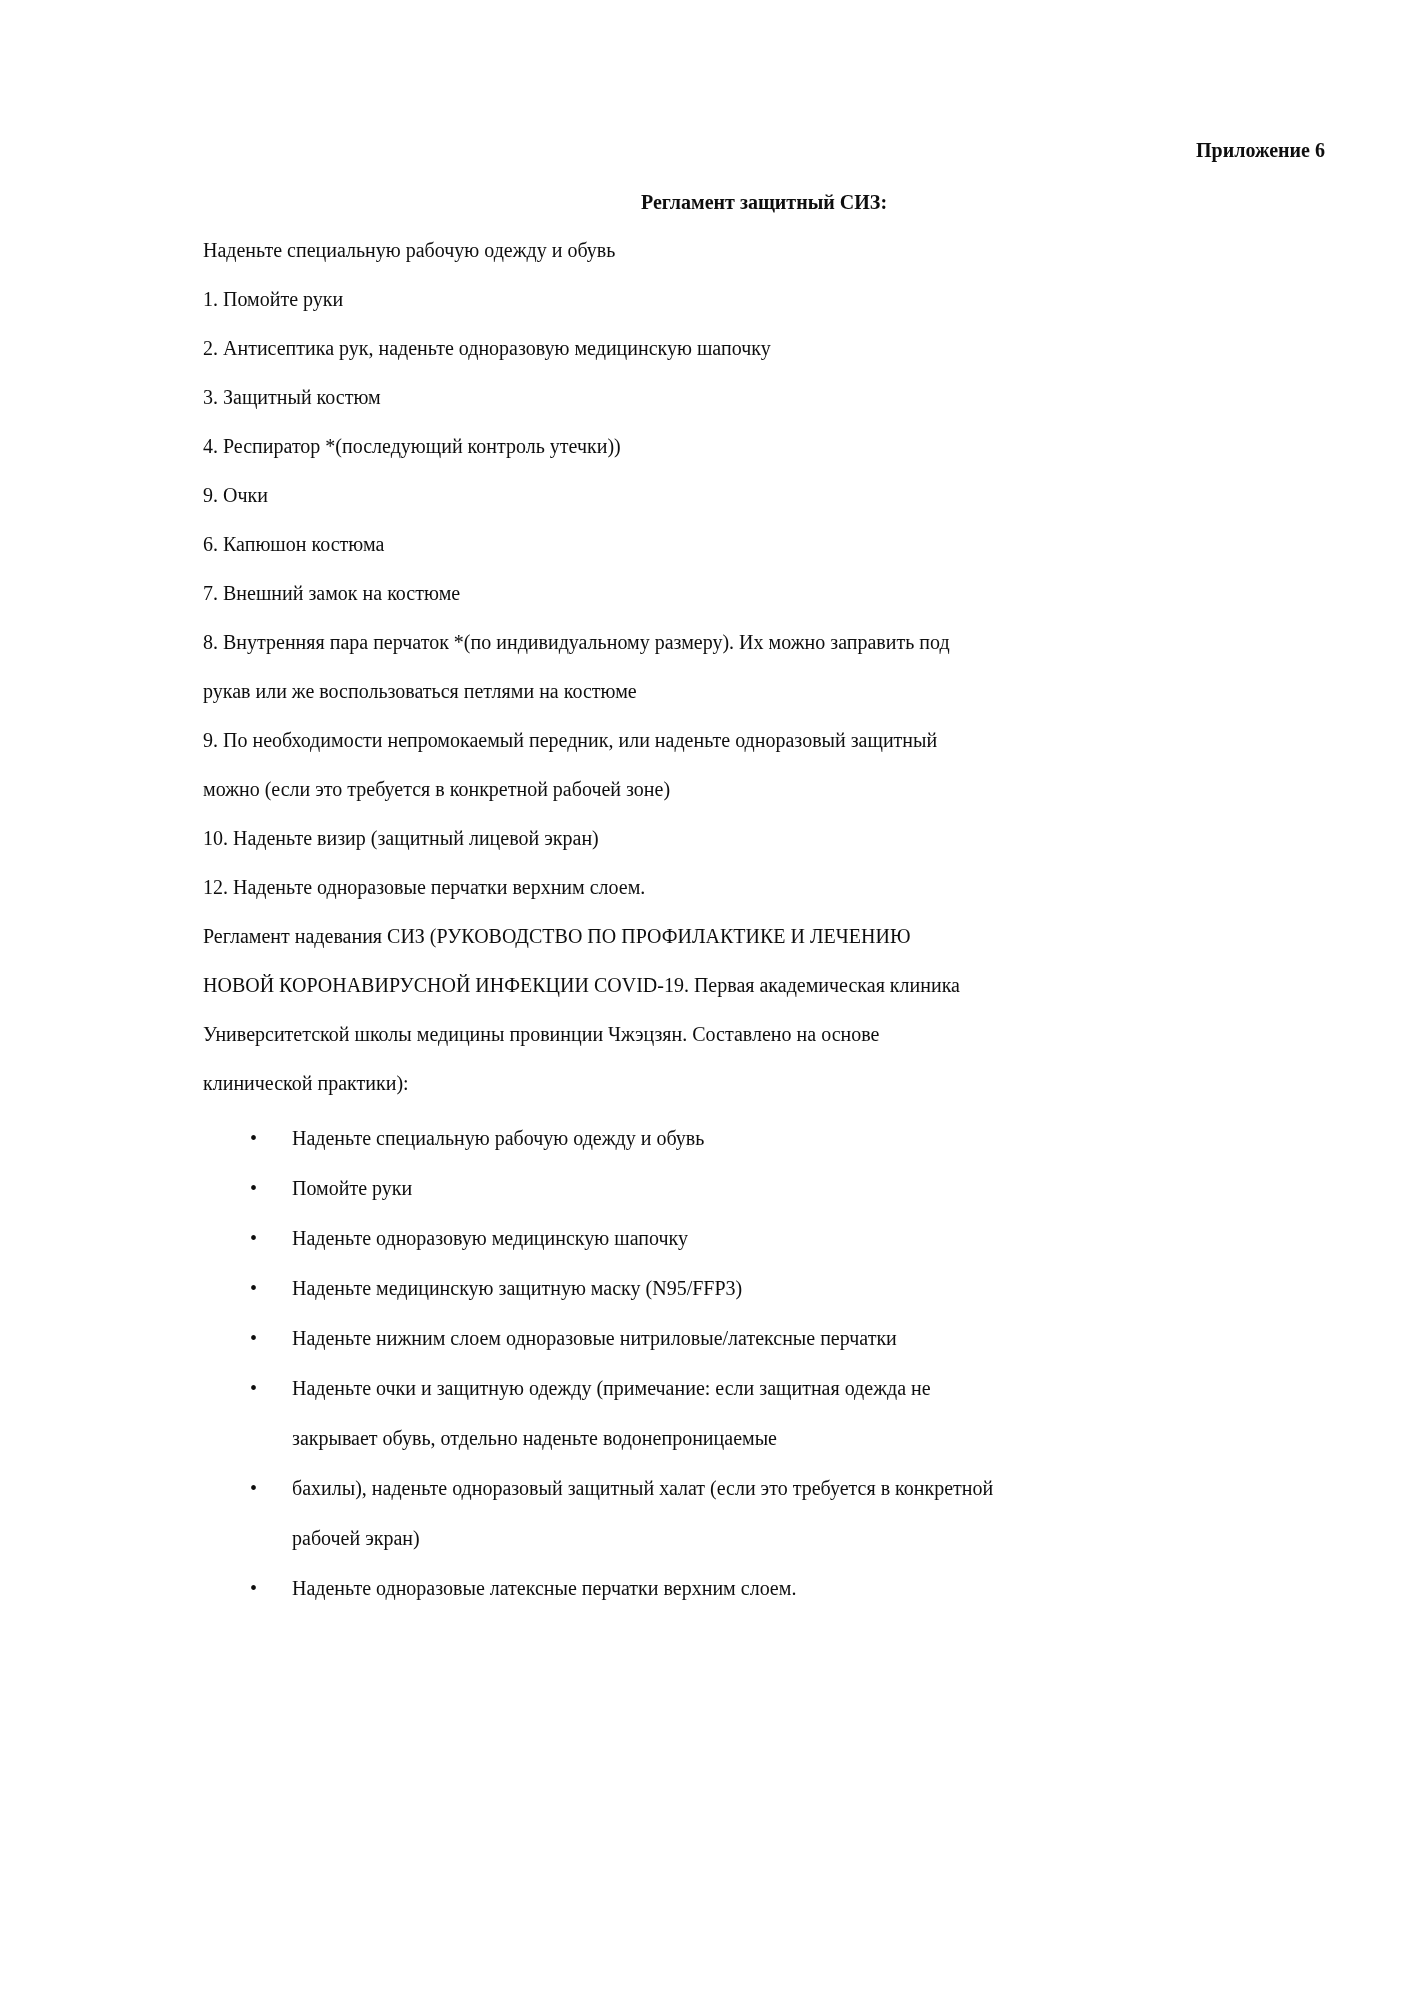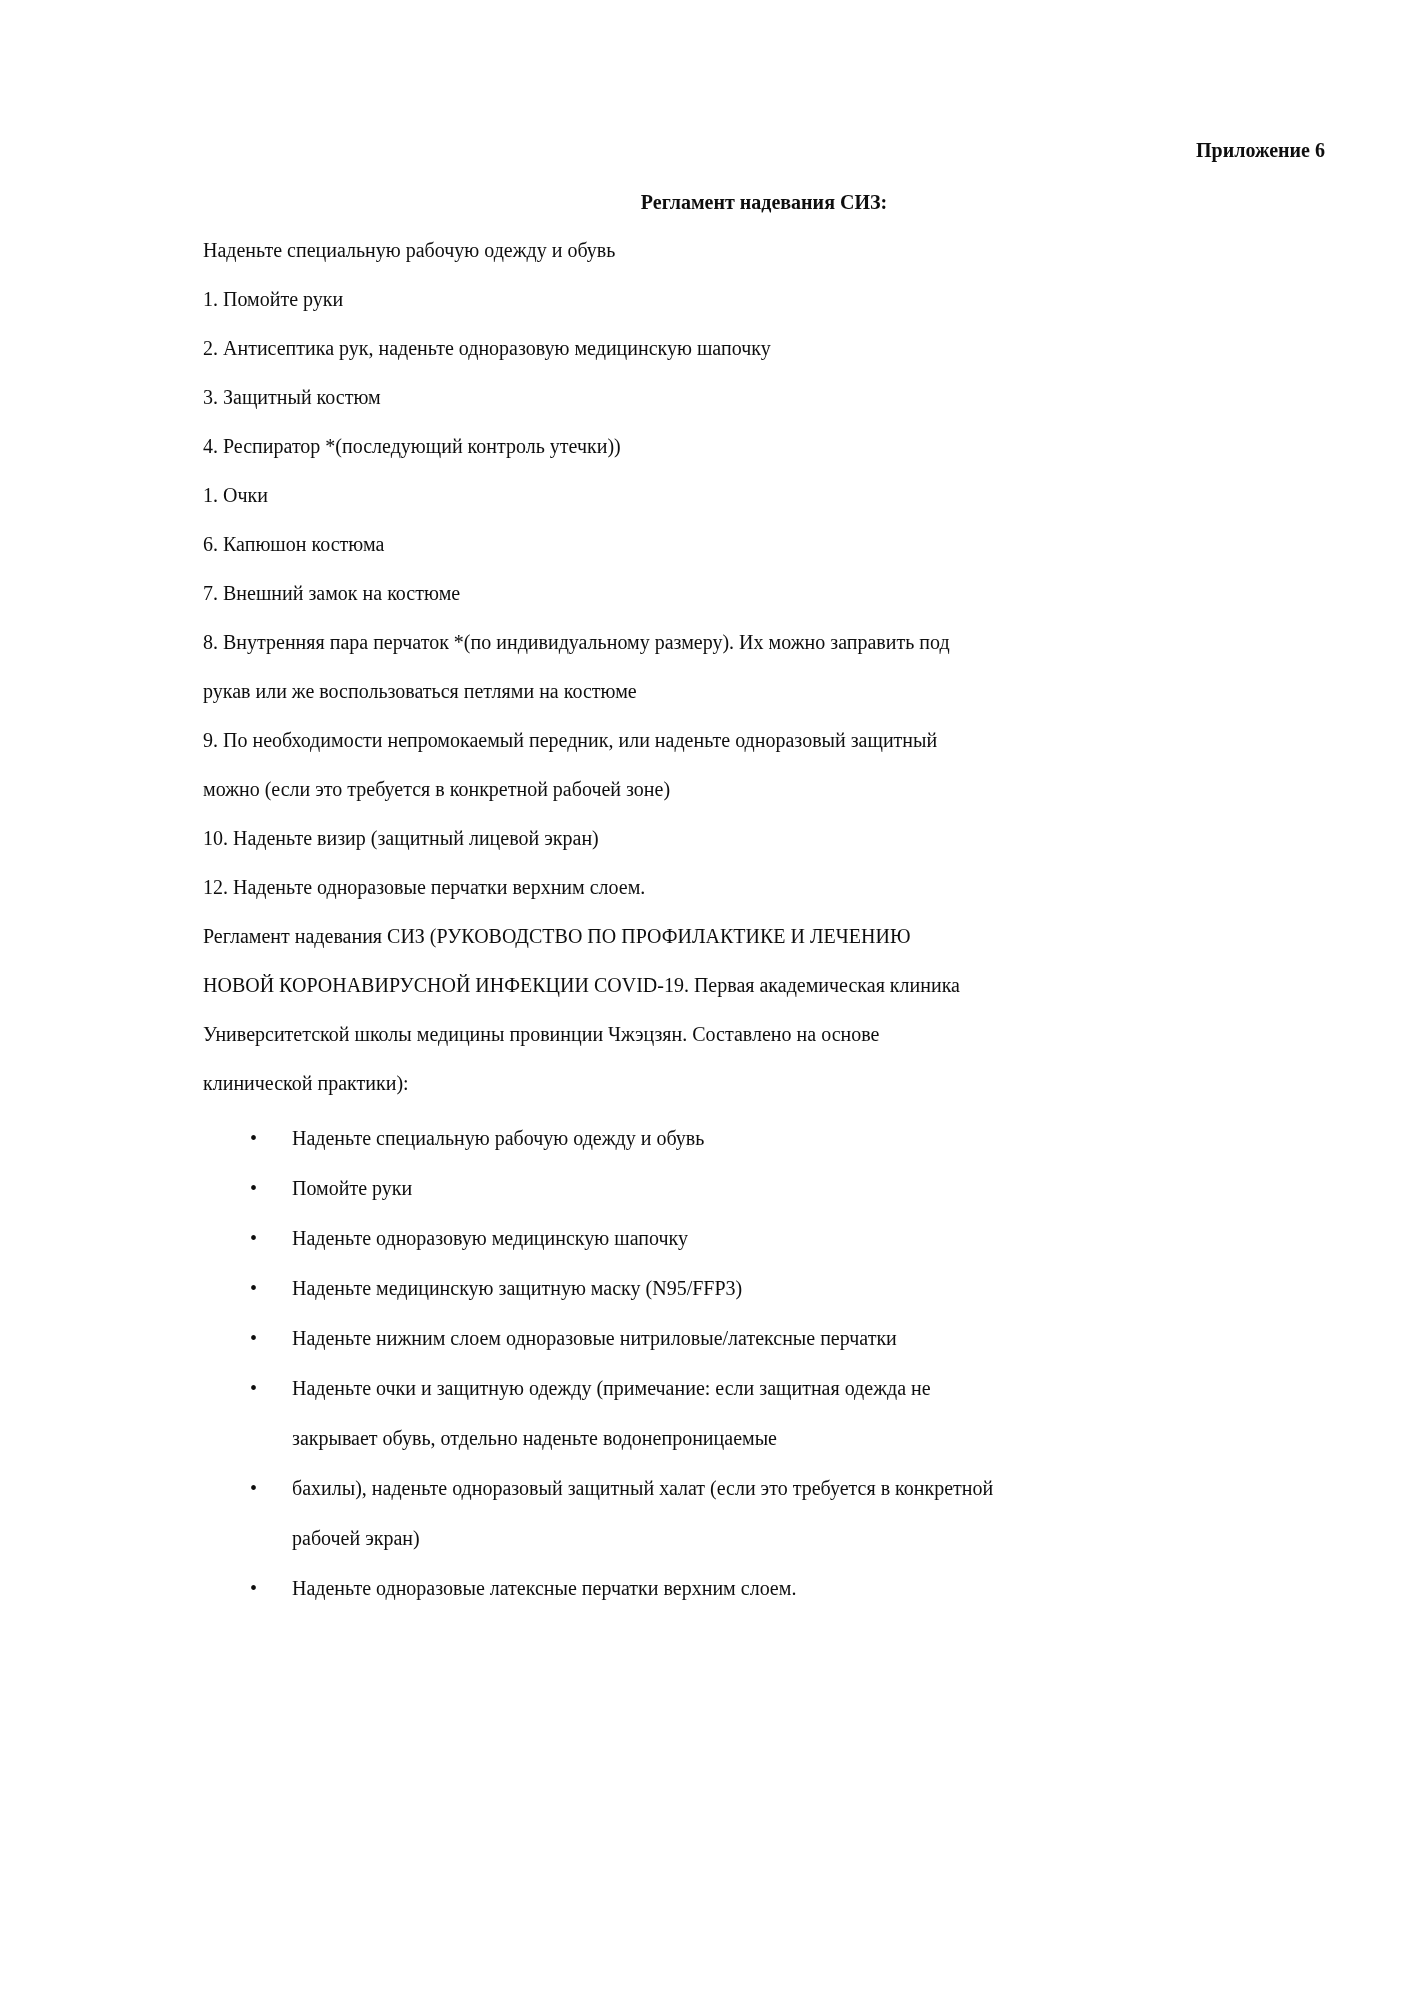--- a/index.html
+++ b/index.html
@@ -66,31 +66,31 @@
     top: 0;
   }
 </style>
 </head>
 <body>
 
 <div class="page">
 
   <div class="appendix">Приложение 6</div>
 
-  <div class="doc-title">Регламент надевания СИЗ:</div>
+  <div class="doc-title">Регламент защитный СИЗ:</div>
 
   <div class="content">
 
     <div class="line">Наденьте специальную рабочую одежду и обувь</div>
 
     <div class="line">1. Помойте руки</div>
     <div class="line">2. Антисептика рук, наденьте одноразовую медицинскую шапочку</div>
     <div class="line">3. Защитный костюм</div>
     <div class="line">4. Респиратор *(последующий контроль утечки))</div>
-    <div class="line">1. Очки</div>
+    <div class="line">9. Очки</div>
     <div class="line">6. Капюшон костюма</div>
     <div class="line">7. Внешний замок на костюме</div>
     <div class="line">8. Внутренняя пара перчаток *(по индивидуальному размеру). Их можно заправить под</div>
     <div class="line">рукав или же воспользоваться петлями на костюме</div>
     <div class="line">9. По необходимости непромокаемый передник, или наденьте одноразовый защитный</div>
     <div class="line">можно (если это требуется в конкретной рабочей зоне)</div>
     <div class="line">10. Наденьте визир (защитный лицевой экран)</div>
     <div class="line">12. Наденьте одноразовые перчатки верхним слоем.</div>
 
     <div class="line">Регламент надевания СИЗ (РУКОВОДСТВО ПО ПРОФИЛАКТИКЕ И ЛЕЧЕНИЮ</div>

